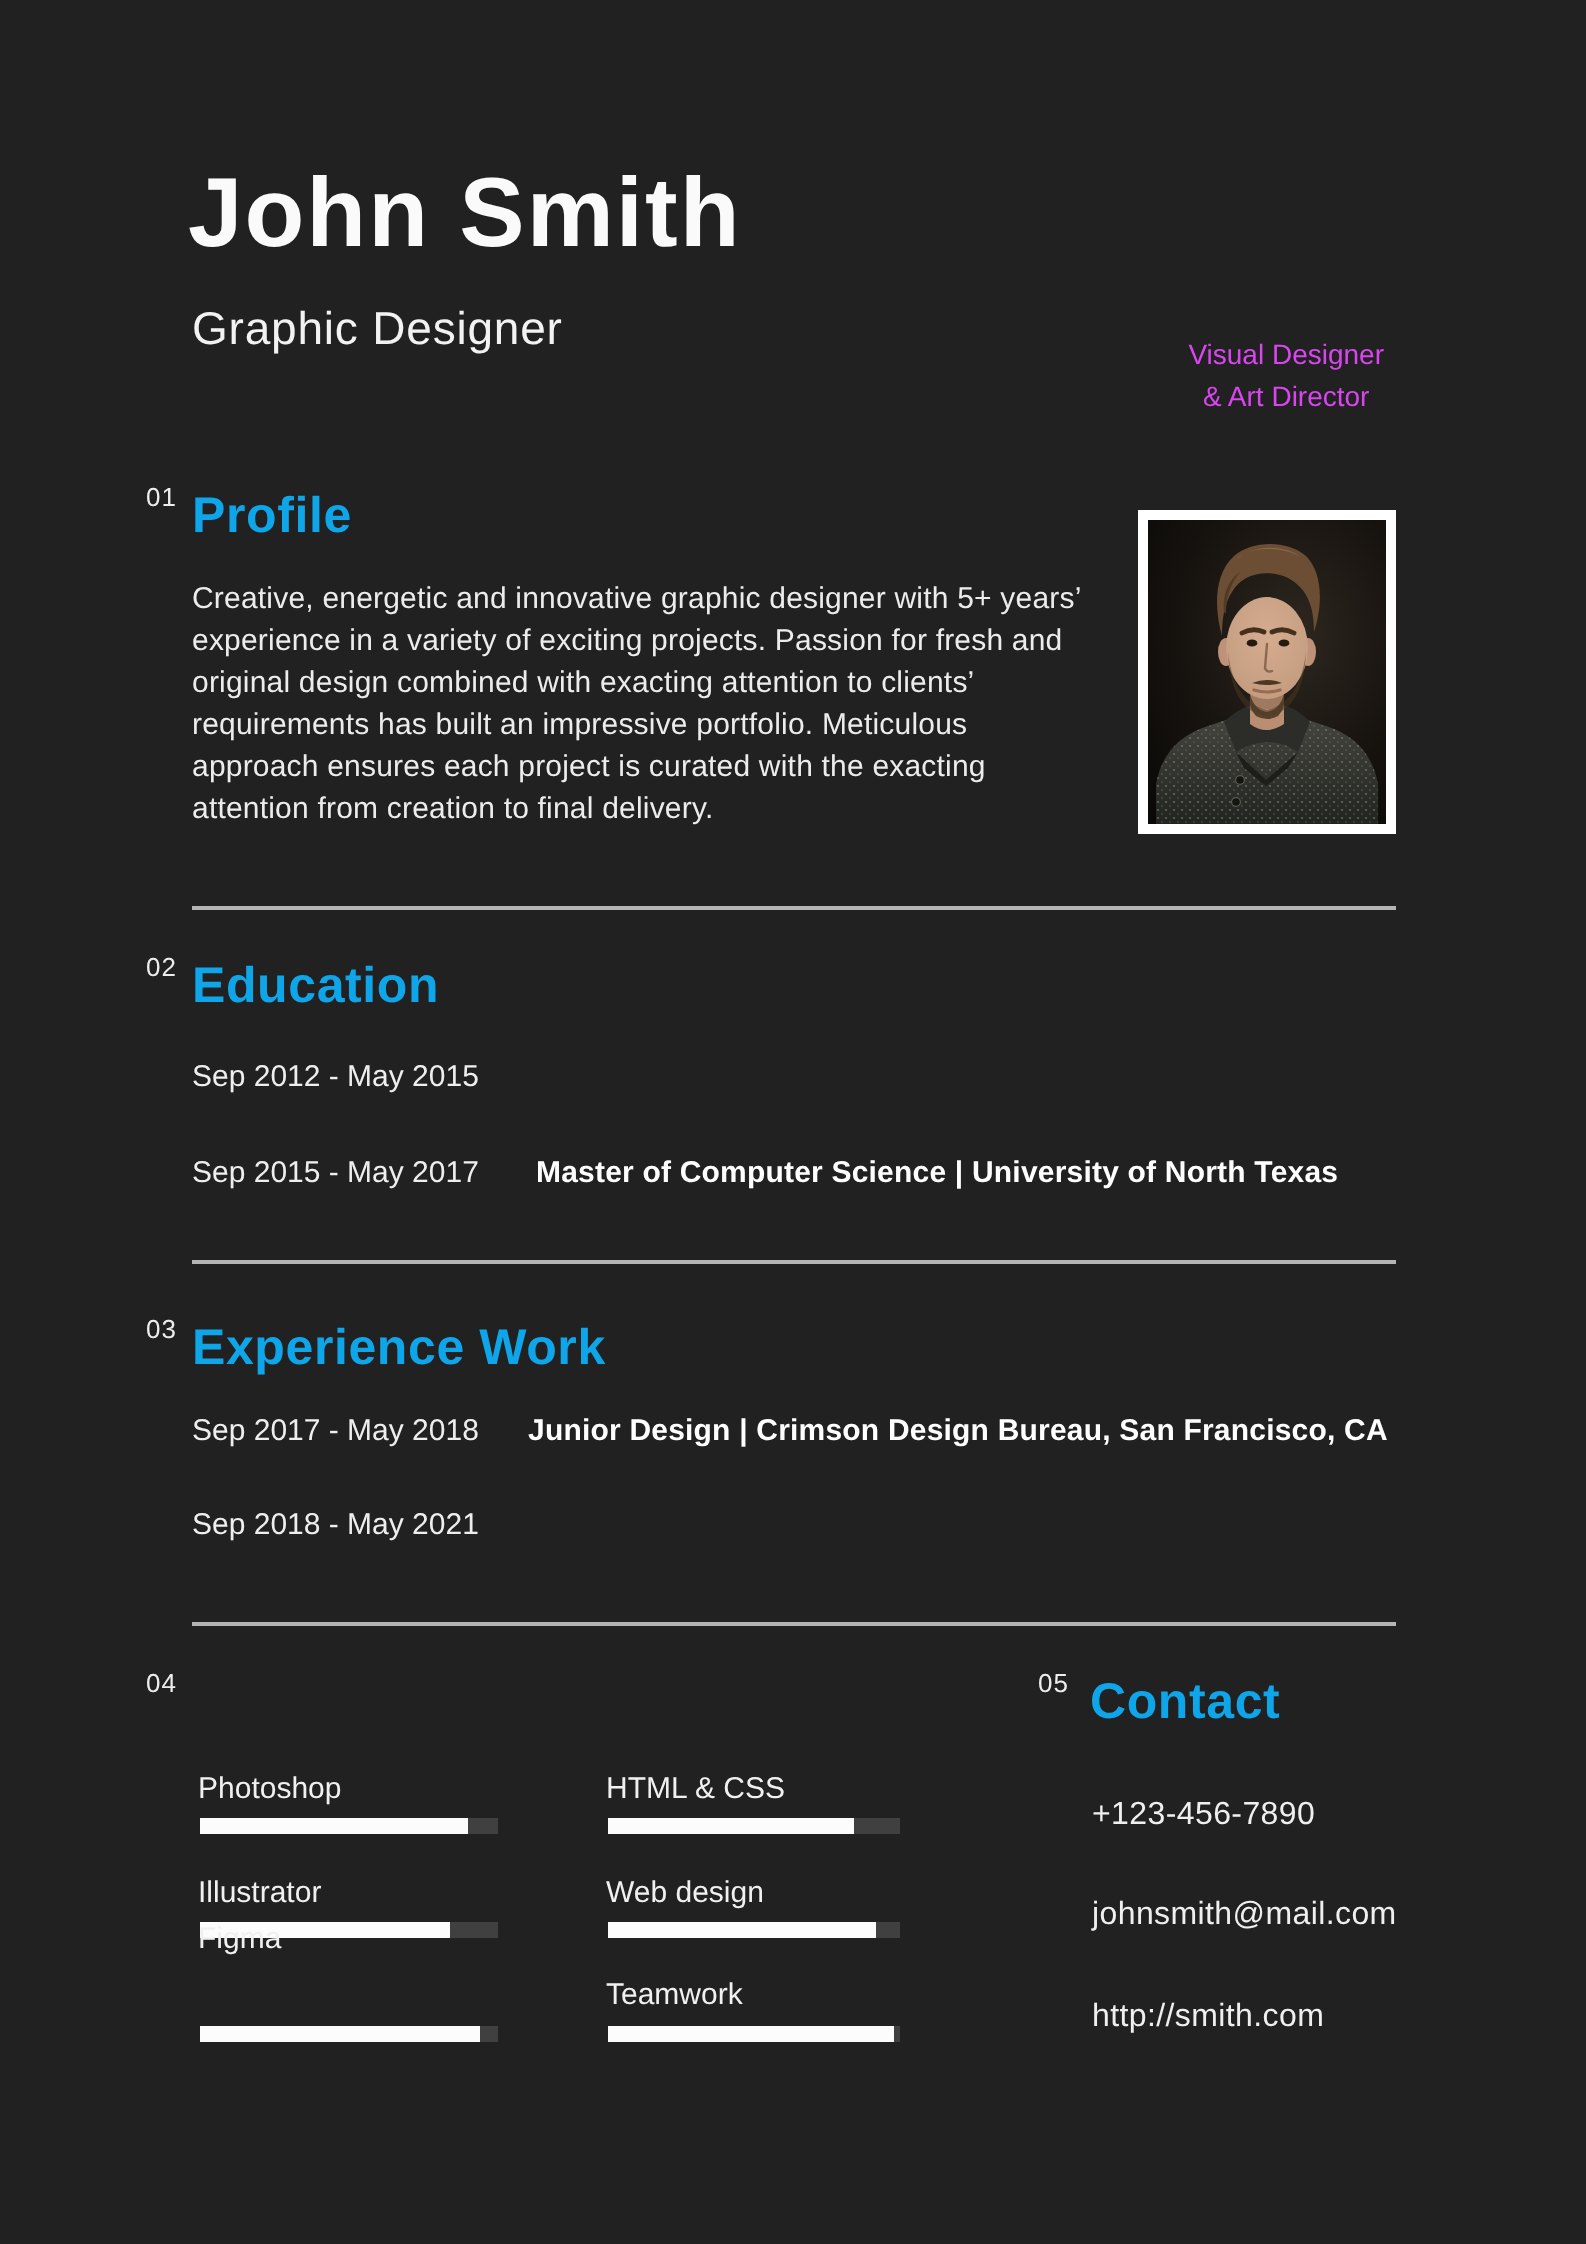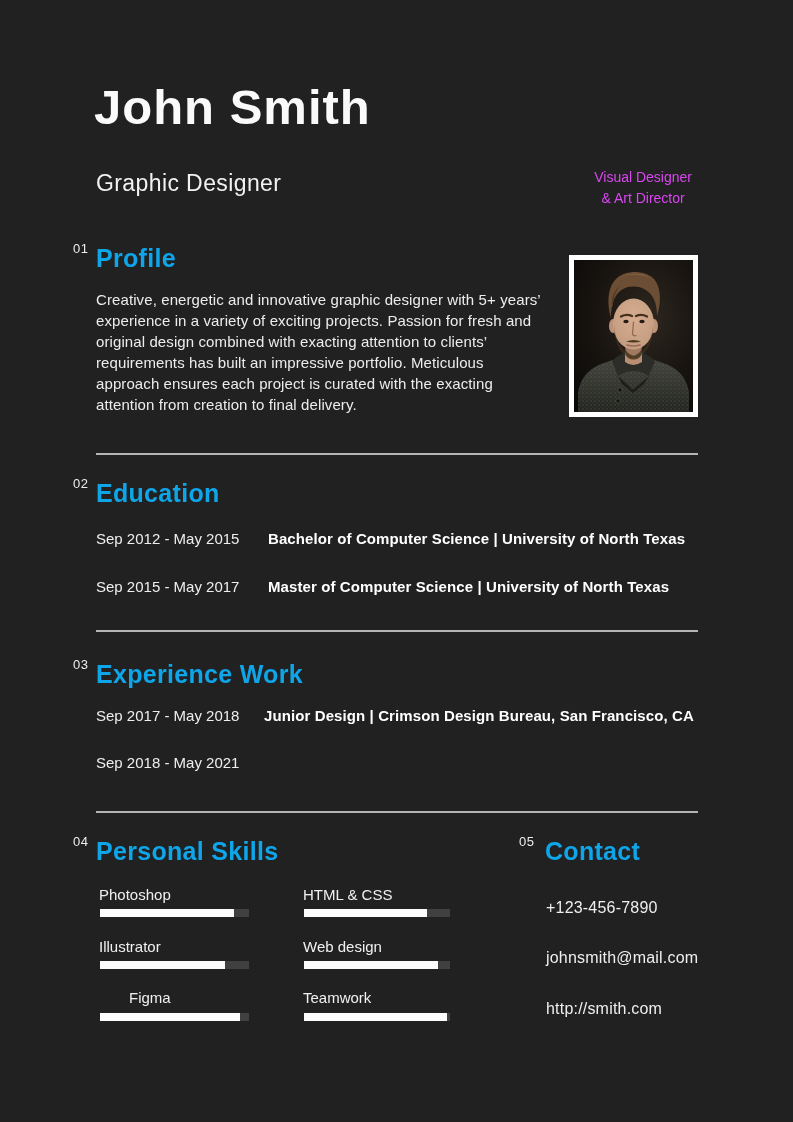--- a/index.html
+++ b/index.html
@@ -9,21 +9,21 @@
     background:#212122; color:#f2f2f2;
     font-family:"Liberation Sans","DejaVu Sans",sans-serif;
     text-decoration:underline;
   }
   .name {
     position:absolute; left:94px; top:79px;
     font-size:49px; font-weight:700; letter-spacing:1px; color:#fafafa;
   }
   .job-title {
     position:absolute; left:96px; top:151px;
-    font-size:23px; font-weight:400; letter-spacing:0.4px; color:#f2f2f2;margin-top:19px;
+    font-size:23px; font-weight:400; letter-spacing:0.4px; color:#f2f2f2;
   }
   .tagline {
     position:absolute; right:101px; top:167px;
     text-align:center; font-size:14px; line-height:21px; color:#d946ef;
   }
   .sec-num {
     position:absolute; font-size:13px; font-weight:400; color:#ededed; letter-spacing:0.5px;
   }
   .sec-head {
     position:absolute; font-size:25px; font-weight:700; letter-spacing:0.3px; color:#0ea5e9;
@@ -126,46 +126,44 @@
 
       <path d="M51,87 Q53,95 59.5,96 Q66,95 68,87 Q69,94 65,98 Q59.5,101 54,98 Q50,94 51,87 Z" fill="#4e3a24" opacity="0.9"></path>
     </svg>
   </div>
 
   <div class="divider" style="top:453px;"></div>
 
   <div class="sec-num" style="left:73px; top:476px;">02</div>
   <div class="sec-head" style="left:96px; top:479px;">Education</div>
   <div class="row row-date" style="left:96px; top:530px;">Sep 2012 - May 2015</div>
-  <div class="row row-desc" style="left:268px; top:530px;">Bachelor of Computer Science | University of North Texas</div>
   <div class="row row-date" style="left:96px; top:578px;">Sep 2015 - May 2017</div>
   <div class="row row-desc" style="left:268px; top:578px;">Master of Computer Science | University of North Texas</div>
 
   <div class="divider" style="top:630px;"></div>
 
   <div class="sec-num" style="left:73px; top:657px;">03</div>
   <div class="sec-head" style="left:96px; top:660px;">Experience Work</div>
   <div class="row row-date" style="left:96px; top:707px;">Sep 2017 - May 2018</div>
   <div class="row row-desc" style="left:264px; top:707px;text-align:center;">Junior Design | Crimson Design Bureau, San Francisco, CA</div>
   <div class="row row-date" style="left:96px; top:754px;">Sep 2018 - May 2021</div>
 
   <div class="divider" style="top:811px;"></div>
 
   <div class="sec-num" style="left:73px; top:834px;">04</div>
-  <div class="sec-head" style="left:96px; top:837px;">Personal Skills</div>
 
   <div class="skill-label" style="left:99px; top:886px;">Photoshop</div>
   <div class="skill-bar" style="left:100px; top:909px; width:149px;">
     <div class="skill-fill" style="width: 90%;"></div>
   </div>
   <div class="skill-label" style="left:99px; top:938px;">Illustrator</div>
   <div class="skill-bar" style="left:100px; top:961px; width:149px;">
     <div class="skill-fill" style="width: 84%;"></div>
   </div>
-  <div class="skill-label" style="left:99px; top:989px;margin-left:30px;">Figma</div>
+  <div class="skill-label" style="left:99px; top:961px;">Figma</div>
   <div class="skill-bar" style="left:100px; top:1013px; width:149px;">
     <div class="skill-fill" style="width: 94%;"></div>
   </div>
 
   <div class="skill-label" style="left:303px; top:886px;">HTML &amp; CSS</div>
   <div class="skill-bar" style="left:304px; top:909px; width:146px;">
     <div class="skill-fill" style="width: 84%;"></div>
   </div>
   <div class="skill-label" style="left:303px; top:938px;">Web design</div>
   <div class="skill-bar" style="left:304px; top:961px; width:146px;">

